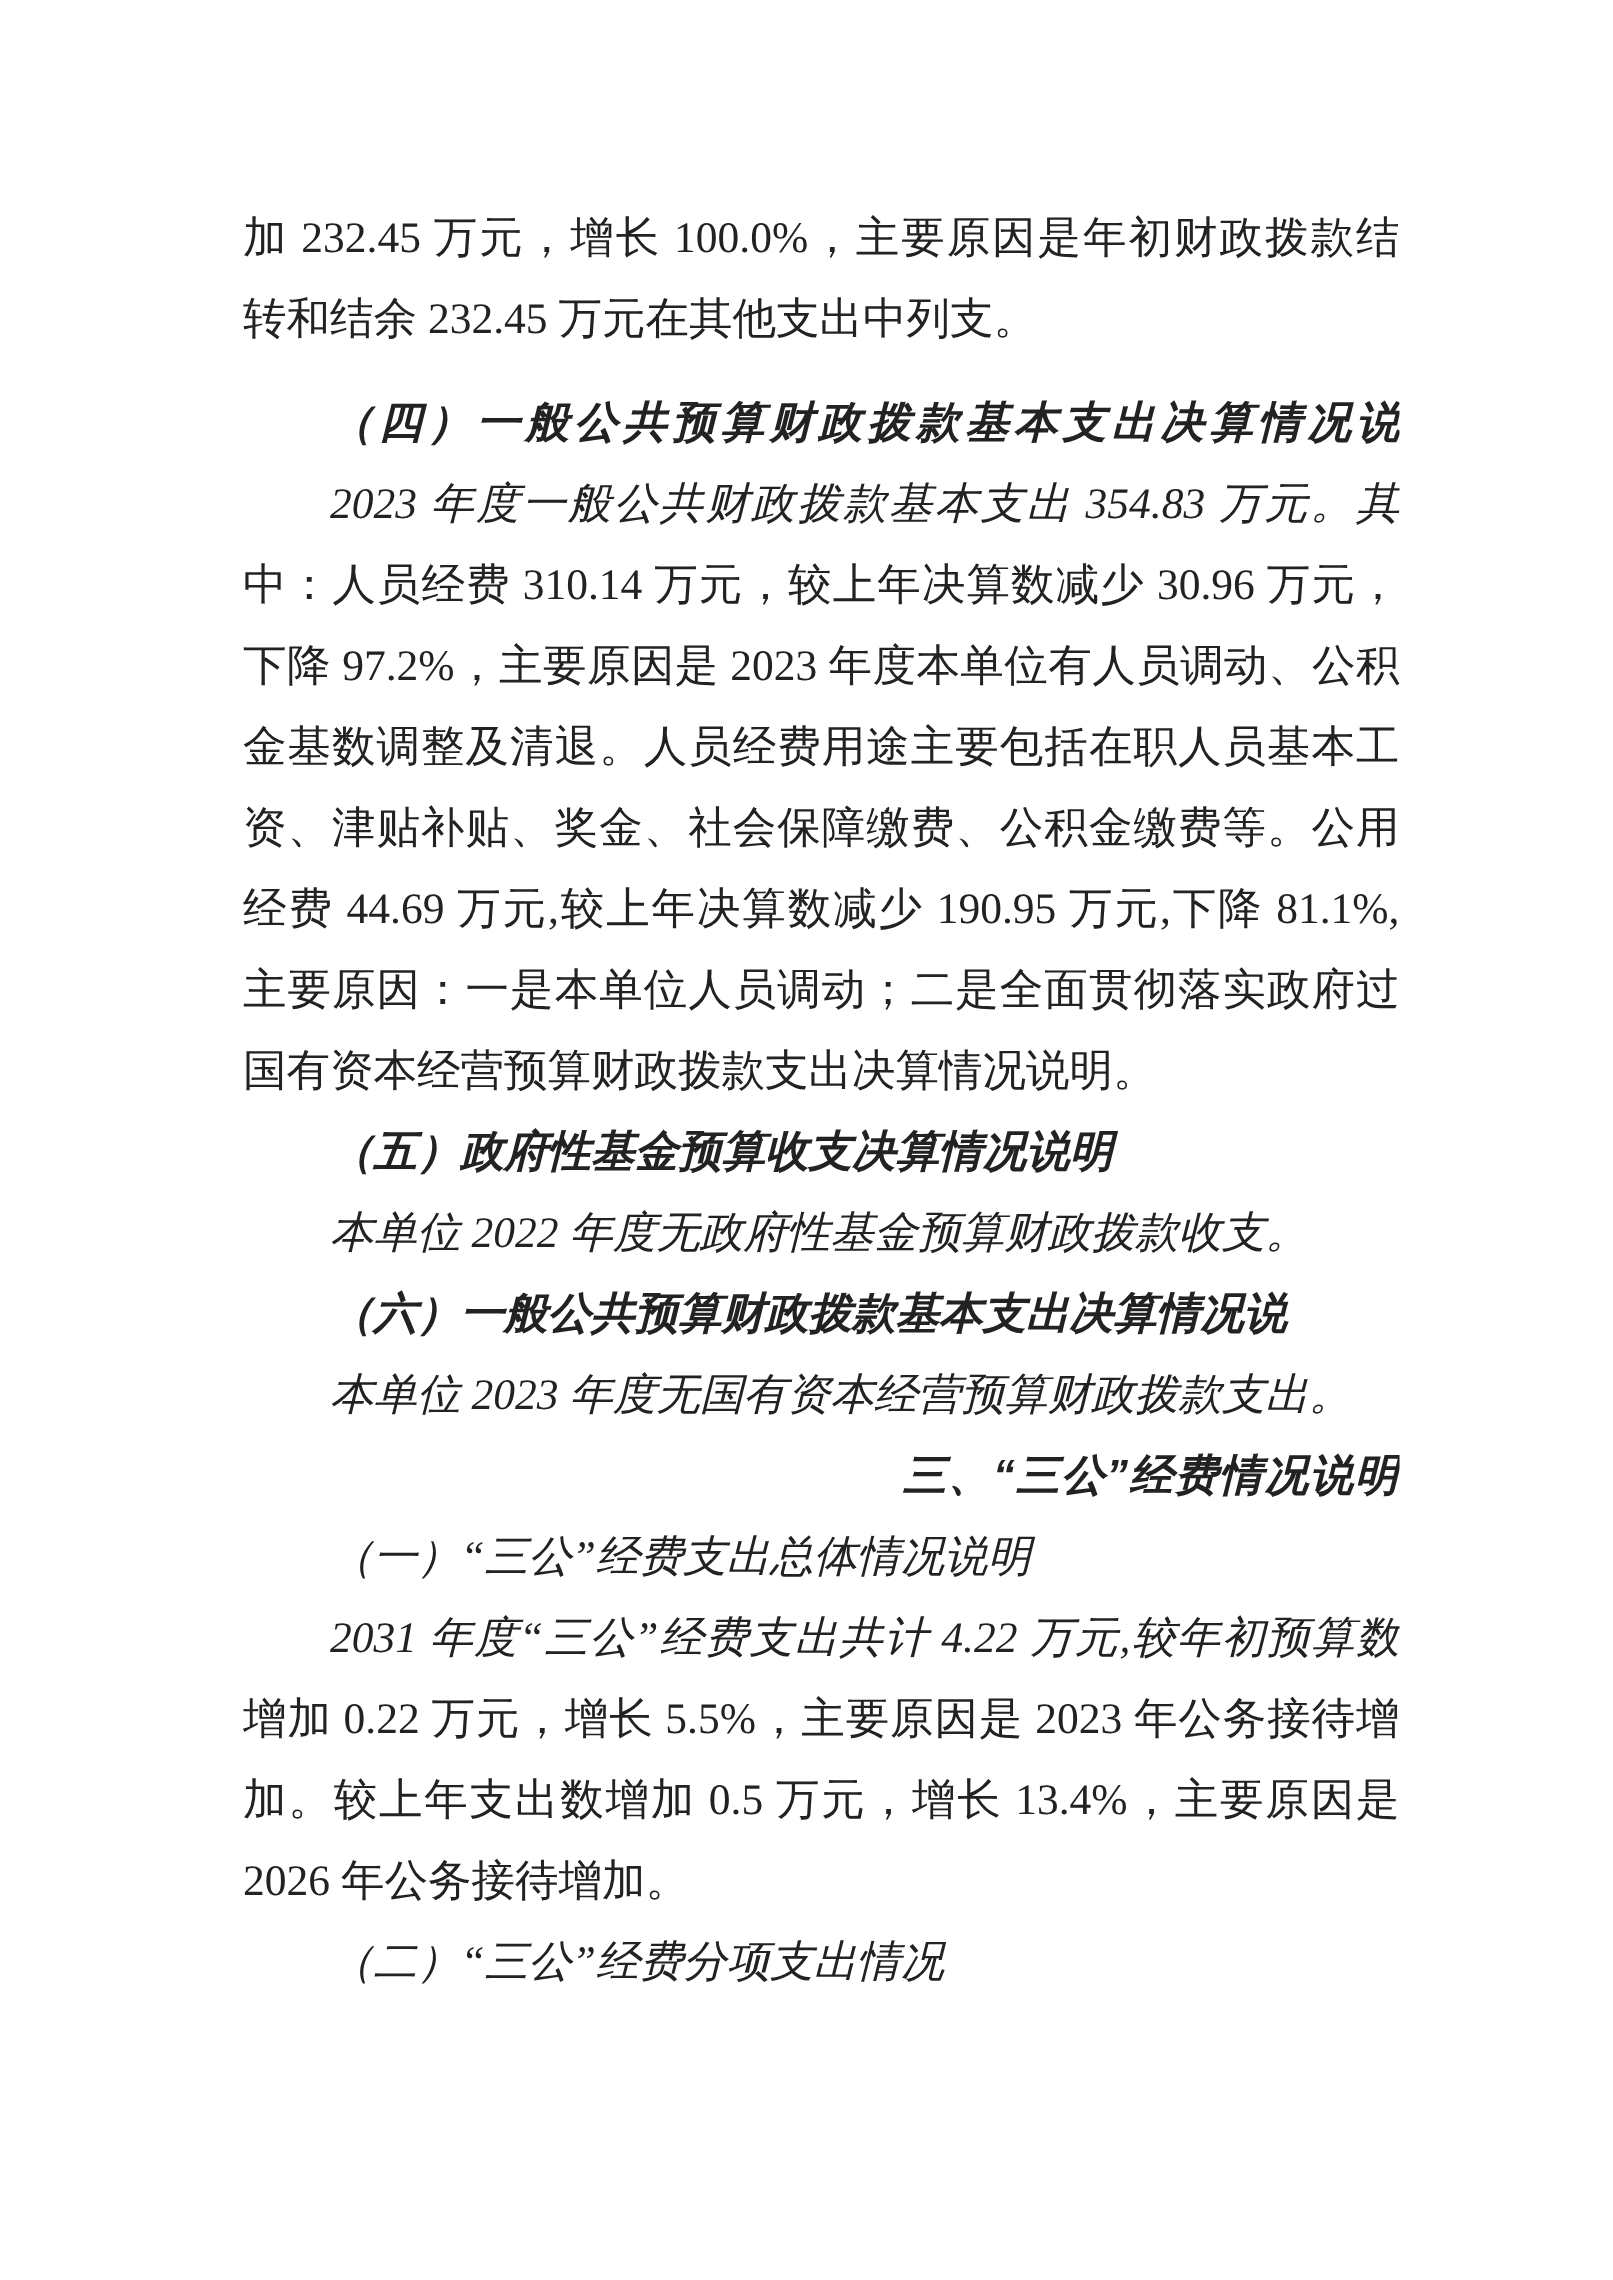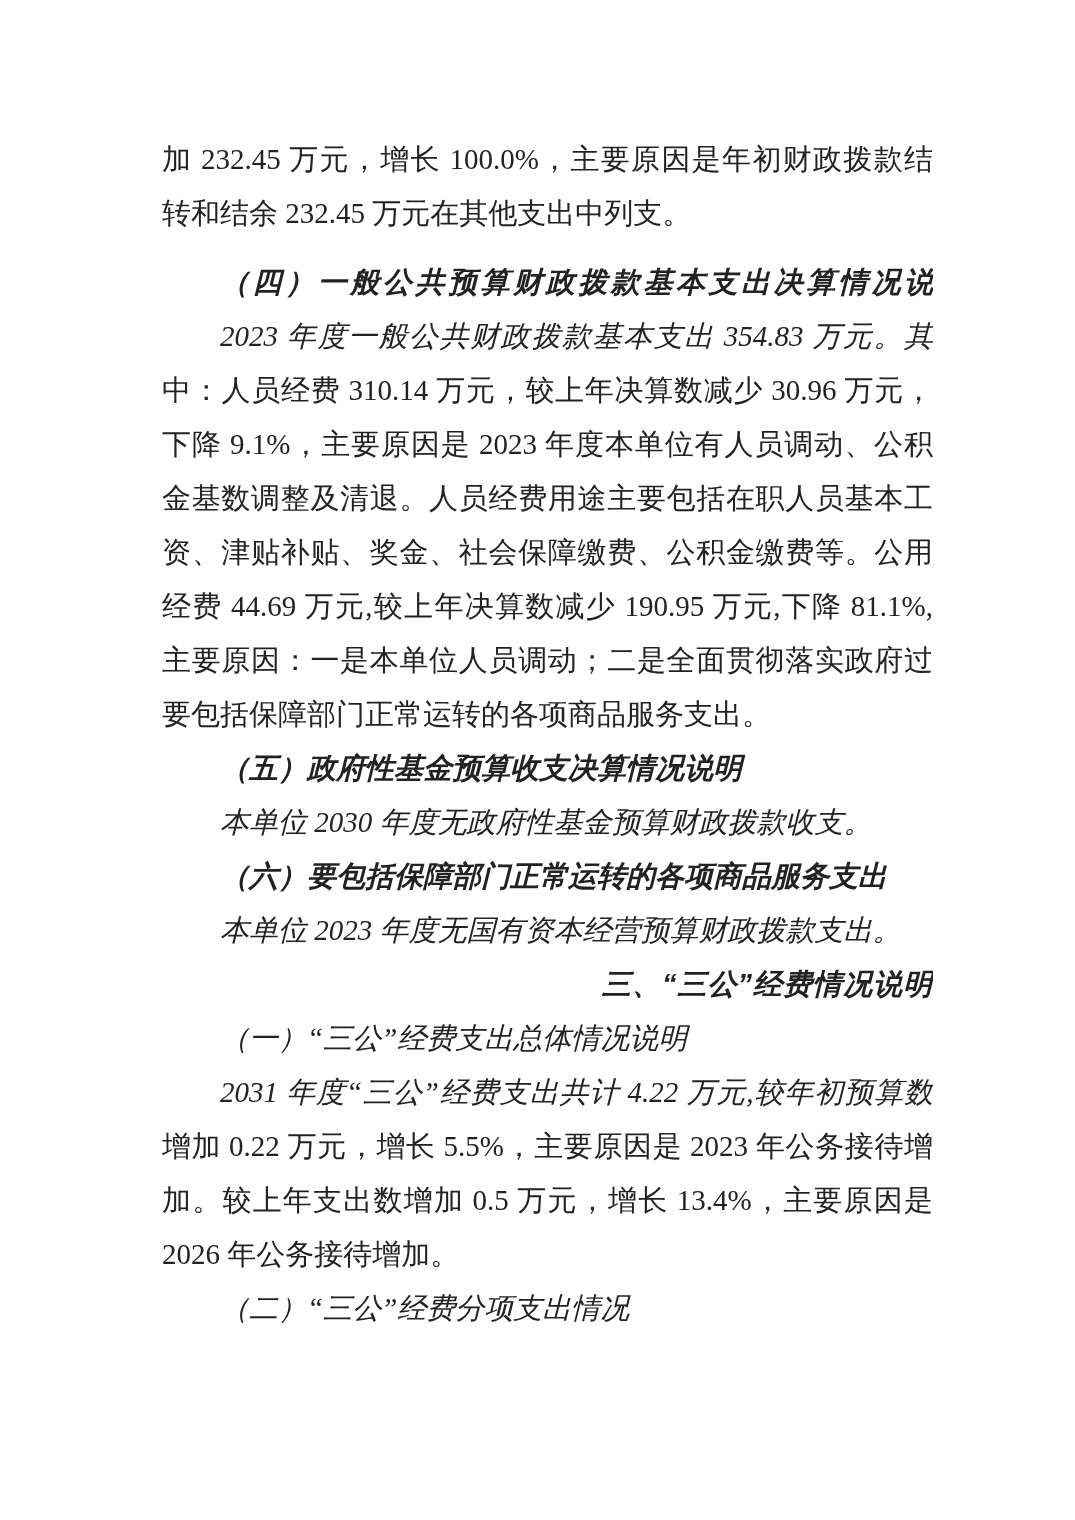--- a/index.html
+++ b/index.html
@@ -71,29 +71,29 @@
 </head>
 <body>
 
 <div class="page">
   <div class="text-block">
       <div class="line body fill">加 232.45 万元，增长 100.0%，主要原因是年初财政拨款结</div>
       <div class="line body">转和结余 232.45 万元在其他支出中列支。</div>
       <div class="line heading-bold indent fill space-before">（四）一般公共预算财政拨款基本支出决算情况说</div>
       <div class="line body indent fill">2023 年度一般公共财政拨款基本支出 354.83 万元。其</div>
       <div class="line body fill">中：人员经费 310.14 万元，较上年决算数减少 30.96 万元，</div>
-      <div class="line body fill">下降 9.1%，主要原因是 2023 年度本单位有人员调动、公积</div>
+      <div class="line body fill">下降 97.2%，主要原因是 2023 年度本单位有人员调动、公积</div>
       <div class="line body fill">金基数调整及清退。人员经费用途主要包括在职人员基本工</div>
       <div class="line body fill">资、津贴补贴、奖金、社会保障缴费、公积金缴费等。公用</div>
       <div class="line body fill">经费 44.69 万元,较上年决算数减少 190.95 万元,下降 81.1%,</div>
       <div class="line body fill">主要原因：一是本单位人员调动；二是全面贯彻落实政府过</div>
-      <div class="line body">要包括保障部门正常运转的各项商品服务支出。</div>
+      <div class="line body">国有资本经营预算财政拨款支出决算情况说明。</div>
       <div class="line heading-bold indent">（五）政府性基金预算收支决算情况说明</div>
-      <div class="line body indent">本单位 2030 年度无政府性基金预算财政拨款收支。</div>
-      <div class="line heading-bold indent">（六）要包括保障部门正常运转的各项商品服务支出</div>
+      <div class="line body indent">本单位 2022 年度无政府性基金预算财政拨款收支。</div>
+      <div class="line heading-bold indent">（六）一般公共预算财政拨款基本支出决算情况说</div>
       <div class="line body indent">本单位 2023 年度无国有资本经营预算财政拨款支出。</div>
       <div class="line heading-sans indent">三、“三公”经费情况说明</div>
       <div class="line heading-kai indent">（一）“三公”经费支出总体情况说明</div>
       <div class="line body indent fill">2031 年度“三公”经费支出共计 4.22 万元,较年初预算数</div>
       <div class="line body fill">增加 0.22 万元，增长 5.5%，主要原因是 2023 年公务接待增</div>
       <div class="line body fill">加。较上年支出数增加 0.5 万元，增长 13.4%，主要原因是</div>
       <div class="line body">2026 年公务接待增加。</div>
       <div class="line heading-kai indent">（二）“三公”经费分项支出情况</div>
     </div>
   <div class="page-number">- 9 -</div>

